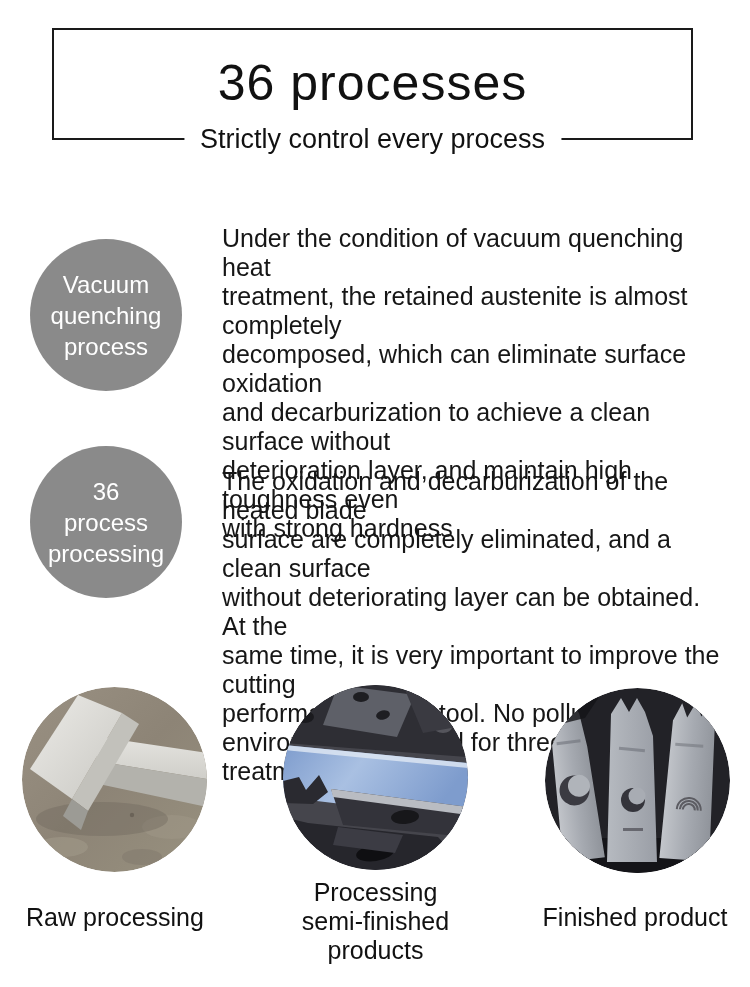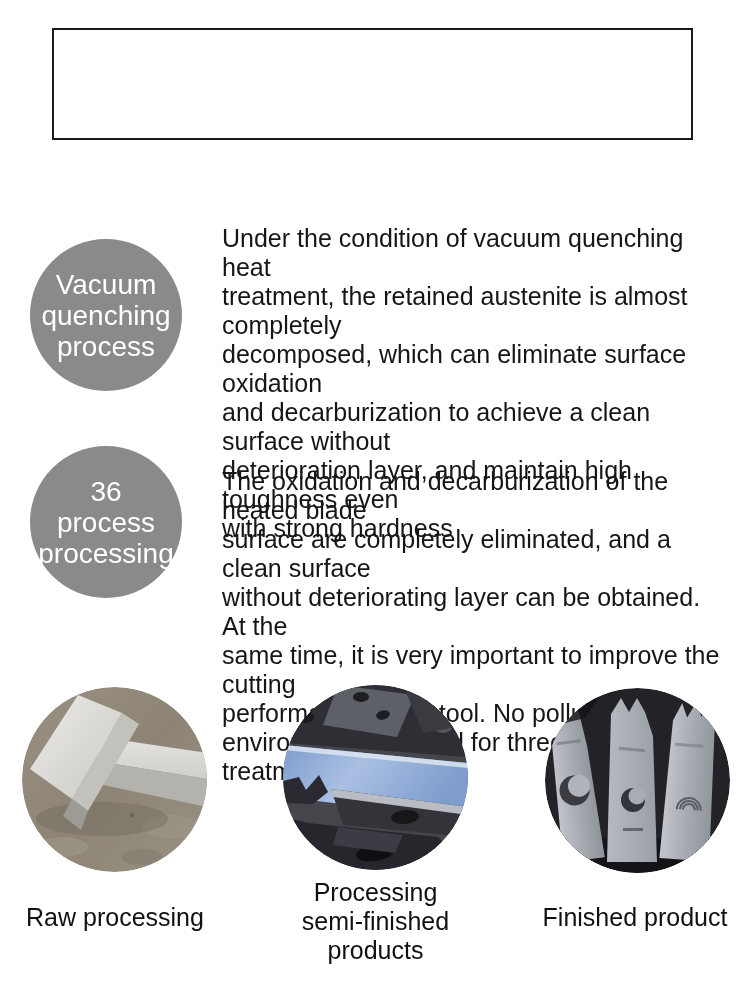--- a/index.html
+++ b/index.html
@@ -21,21 +21,21 @@
   .header-subtitle{
     position:absolute;left:50%;bottom:-18px;transform:translateX(-50%);
     background:#ffffff;padding:0 16px;font-size:27px;line-height:34px;
     white-space:nowrap;color:#111;
   }
 
   
   .feature-circle{
     position:absolute;width:152px;height:152px;border-radius:50%;
     background:#8a8a8a;color:#ffffff;display:flex;align-items:center;
-    justify-content:center;text-align:center;font-size:28px;line-height:31px;
+    justify-content:center;text-align:center;font-size:24px;line-height:31px;
   }
   .circle-1{left:30px;top:239px;}
   .circle-2{left:30px;top:446px;}
   .feature-text{
     position:absolute;left:222px;width:500px;font-size:25px;line-height:29px;
     color:#161616;
   }
   .text-1{top:224px;}
   .text-2{top:459px;margin-top:8px;}
 
@@ -52,20 +52,22 @@
     position:absolute;text-align:center;font-size:25px;line-height:29px;color:#111;
   }
   .caption-1{left:0px;top:903px;width:230px;}
   .caption-2{left:278px;top:878px;width:195px;}
   .caption-3{left:515px;top:903px;width:240px;}
 </style>
 </head>
 <body>
 
 <div class="header-box">
+  <div class="header-title">36 processes</div>
+  <div class="header-subtitle">Strictly control every process</div>
 </div>
 
 <div class="feature-circle circle-1 pre">Vacuum
 quenching
 process</div>
 <div class="feature-text text-1 pre">Under the condition of vacuum quenching heat
 treatment, the retained austenite is almost completely
 decomposed, which can eliminate surface oxidation
 and decarburization to achieve a clean surface without
 deterioration layer, and maintain high toughness even

